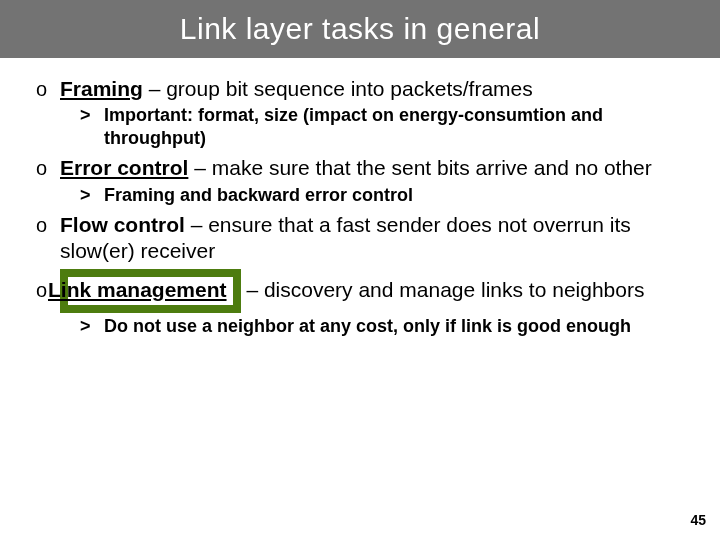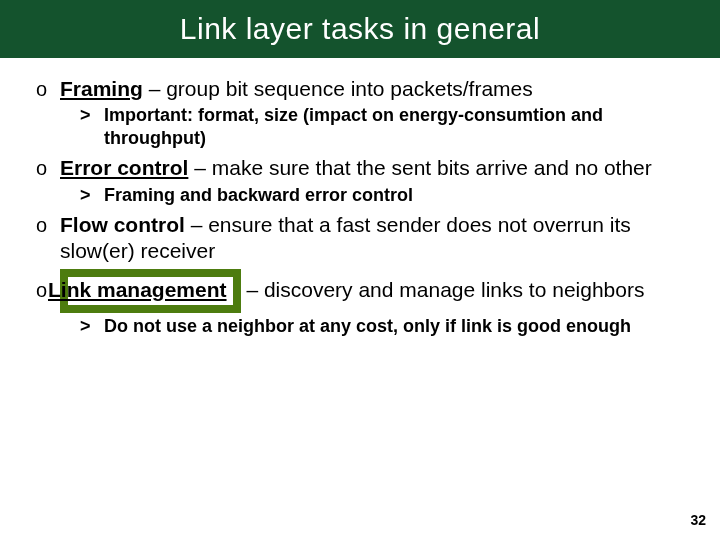--- a/index.html
+++ b/index.html
@@ -6,21 +6,21 @@
     margin: 0;
     padding: 0;
     width: 720px;
     height: 540px;
     background: #ffffff;
     font-family: "Comic Sans MS", "Comic Sans", cursive, sans-serif;
     color: #000;
     overflow: hidden;
   }
   .title-bar {
-    background: #14532d;
+    background: #737373;
     color: #ffffff;
     height: 58px;
     display: flex;
     align-items: center;
     justify-content: center;
     font-size: 30px;
     letter-spacing: 0.5px;
   }
   .content {
     padding: 14px 18px 0 18px;
@@ -103,13 +103,13 @@
 
   <div class="level1">
     <span class="bullet">o</span><span class="boxed">Link management</span><span> – discovery and manage links to neighbors</span>
   </div>
   <div class="level2">
     <span class="bullet">&gt;</span><span>Do not use a neighbor at any cost, only if link is good enough</span>
   </div>
 
 </div>
 
-<div class="pagenum">32</div>
+<div class="pagenum">45</div>
 
 </body></html>

